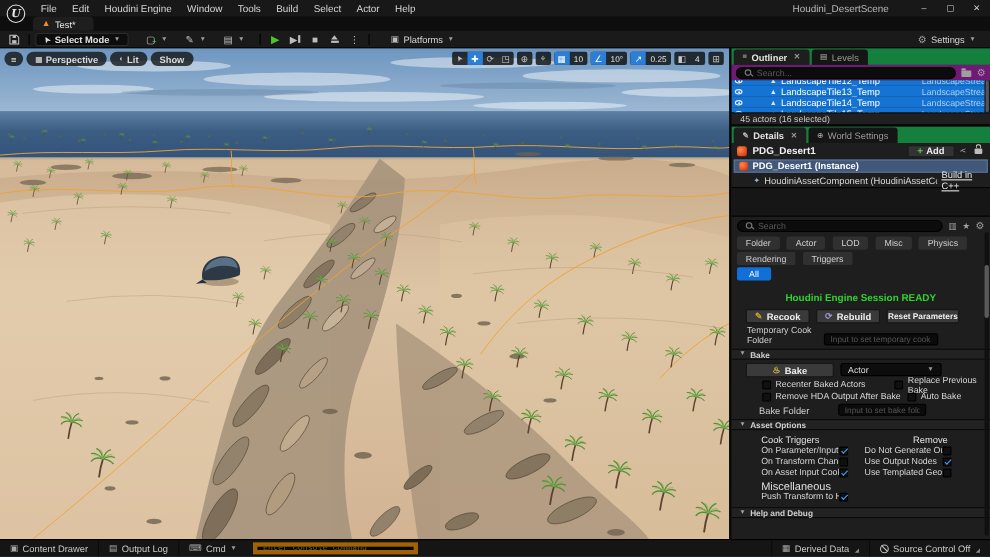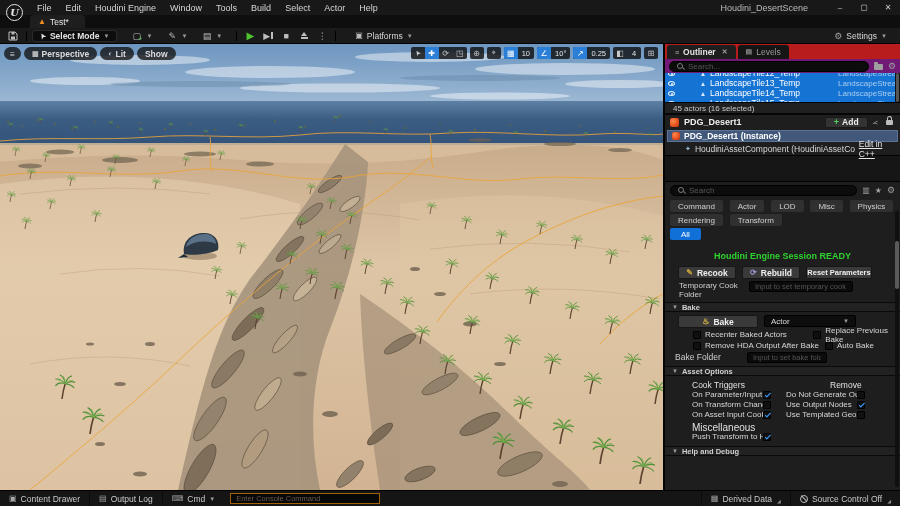--- a/index.html
+++ b/index.html
@@ -37,21 +37,21 @@
 .pill{background:rgba(18,18,18,.78);border-radius:7px;height:13px;display:flex;align-items:center;gap:3px;padding:0 8px;font-size:8.5px;font-weight:bold;color:#dcdcdc}
 .pill .pic{font-size:7px;color:#bdbdbd}
 .vp-tools{position:absolute;top:3px;right:5px;display:flex;gap:3px;z-index:3}
 .vt-grp{display:flex;background:rgba(12,12,12,.8);border-radius:2px;overflow:hidden}
 .vt{min-width:14px;height:12px;display:flex;align-items:center;justify-content:center;font-size:8px;color:#c9c9c9;padding:0 2px}
 .vt.active{background:#2b7fd6;color:#fff}
 .vt.val{font-size:7.5px;padding:0 4px;color:#e6e6e6}
 
 .divider-v{position:absolute;left:663px;top:44px;width:2px;bottom:16px;background:#050505}
 .rightcol{position:absolute;left:665px;top:44px;width:235px;bottom:16px;background:#131313;display:flex;flex-direction:column}
-.tabs{display:flex;background:#b91c1c;height:15px;align-items:flex-end;gap:2px;padding-left:2px}
+.tabs{display:flex;background:#15803d;height:15px;align-items:flex-end;gap:2px;padding-left:2px}
 .tabbtn{display:flex;align-items:center;gap:4px;height:14px;padding:0 8px;background:#1e1e1e;border-radius:3px 3px 0 0;font-size:8.5px;color:#e3e3e3;font-weight:bold}
 .tabbtn.inactive{background:#151515;color:#9a9a9a;font-weight:normal}
 .tabbtn .x{font-size:7px;color:#9a9a9a;margin-left:2px}
 .tabbtn .tic{font-size:7px;color:#b5b5b5}
 .searchrow{display:flex;align-items:center;gap:5px;padding:0 4px;height:14px;background:#701a75}
 .search{flex:1;display:flex;align-items:center;gap:5px;background:#0c0c0c;border:1px solid #000;border-radius:8px;height:11px;padding:0 7px}
 .search input{flex:1;background:transparent;border:none;outline:none;color:#ccc;font-size:8px;font-family:"Liberation Sans",sans-serif}
 .search input::placeholder{color:#585858}
 .i-search{position:relative;width:6px;height:6px;border:1.2px solid #7c7c7c;border-radius:50%;flex:none}
 .i-search::after{content:"";position:absolute;width:3.2px;height:1.2px;background:#7c7c7c;right:-3px;bottom:-1px;transform:rotate(45deg)}
@@ -96,42 +96,42 @@
 .d-search{display:flex;align-items:center;gap:5px;padding:0 5px;height:16px}
 .disp-ic{font-size:8px;color:#9f9f9f}
 .cats{padding:1px 3px 2px}
 .cat{display:inline-block;background:#303030;border-radius:2px;padding:1.5px 8px;font-size:8px;color:#d0d0d0;margin:1px 2px}
 .cat.all{background:#1070d8;color:#fff;padding:1.5px 11px}
 .session{margin-top:8px;text-align:center;font-size:9px;font-weight:bold;color:#2fd32f;height:12px}
 .sec{display:flex;align-items:center;gap:4px;background:#222;border-top:1px solid #0a0a0a;border-bottom:1px solid #0a0a0a;height:10px;padding:0 7px;font-size:7.5px;font-weight:bold;color:#cfcfcf;margin-top:3px}
 .sec .caret{font-size:6px}
 .btn{display:flex;align-items:center;justify-content:center;gap:4px;background:#3a3a3a;border:1px solid #161616;border-radius:2px;height:13px;font-size:8.5px;font-weight:bold;color:#efefef}
 .btnrow{display:flex;gap:6px;margin:3px 0 2px 13px}
-.lblrow{display:flex;align-items:flex-start;gap:6px;margin:2px 0;font-size:8.5px;color:#d0d0d0}
+.lblrow{display:flex;align-items:flex-end;gap:6px;margin:2px 0;font-size:8.5px;color:#d0d0d0}
 .inp{background:#0b0b0b;border:1px solid #000;border-radius:2px;height:11px;font-size:7.5px;color:#ccc;padding:0 5px;font-family:"Liberation Sans",sans-serif;outline:none}
 .inp::placeholder{color:#555}
 .dd{display:flex;align-items:center;justify-content:space-between;background:#0d0d0d;border:1px solid #000;border-radius:2px;height:12px;padding:0 6px;font-size:8px;color:#ddd}
 .cb{width:8px;height:8px;background:#101010;border:1px solid #000;border-radius:1px;position:relative;flex:none}
 .cb.checked::after{content:"";position:absolute;left:0.5px;top:1px;width:4.5px;height:2.2px;border-left:1.4px solid #3da0ff;border-bottom:1.4px solid #3da0ff;transform:rotate(-45deg)}
 .bkrow{display:flex;align-items:center;gap:4px;margin:2px 0 2px 28px;font-size:8px;color:#d6d6d6;height:9px}
 .bkrow .l1{width:116px;overflow:hidden;white-space:nowrap}
 .aohead{display:flex;margin:4px 0 1px 27px;font-size:8.5px;color:#e0e0e0;height:9px}
 .aohead .c1{width:138px}
 .aorow{display:flex;align-items:center;margin:1px 0 1px 27px;font-size:8px;color:#d6d6d6;height:9px}
 .aorow .l{width:71px;overflow:hidden;white-space:nowrap}
 .aorow .g{width:15px}
 .aorow .l2{width:71px;overflow:hidden;white-space:nowrap}
 .misc{margin:3px 0 1px 27px;font-size:10px;color:#e0e0e0;height:9px}
 .d-scroll{position:absolute;right:1px;top:96px;bottom:3px;width:4px;background:#101010;border-radius:2px}
 .d-scroll .thumb{position:absolute;left:0;width:4px;top:30px;height:48px;background:#5a5a5a;border-radius:2px}
 
 .statusbar{position:absolute;left:0;right:0;bottom:0;height:16px;background:#151515;border-top:1px solid #000;display:flex;align-items:center;font-size:8.5px;color:#c9c9c9}
 .sb-item{display:flex;align-items:center;gap:4px;padding:0 9px;height:100%;border-right:1px solid #0a0a0a}
 .sb-item .ic{font-size:8px;color:#a8a8a8}
-.console{width:150px;height:11px;background:#070707;border:1px solid #a16207;color:#9a8478;font-size:7.5px;padding:0 5px;margin-left:6px;font-family:Liberation Sans, sans-serif;outline:none}
+.console{width:150px;height:11px;background:#070707;border:4px solid #a16207;color:#9a8478;font-size:7.5px;padding:0 5px;margin-left:6px;font-family:Liberation Mono, monospace;outline:none}
 .console::placeholder{color:#6d5a50}
 .sb-right{margin-left:auto;display:flex;height:100%}
 .sb-item.rt{border-left:1px solid #0a0a0a;border-right:none}
 .corner{font-size:5px;color:#8a8a8a;align-self:flex-end;margin-bottom:2px;margin-left:1px}
 .slash-ic{width:8px;height:8px;border:1.2px solid #bdbdbd;border-radius:50%;position:relative}
 .slash-ic::after{content:"";position:absolute;left:-0.5px;top:2.8px;width:8px;height:1.2px;background:#bdbdbd;transform:rotate(45deg)}
 </style>
 </head>
 <body>
 
@@ -553,57 +553,68 @@
           <div class="thumb"></div>
         </div>
     </div>
     <div class="ol-status">
         <span>45 actors (16 selected)</span>
       </div>
 
     <div class="panel-gap"></div>
 
     <div class="details">
+      <div class="tabs">
+        <div class="tabbtn">
+          <span class="tic">✎</span>
+          <span>Details</span>
+          <span class="x">✕</span>
+        </div>
+        <div class="tabbtn inactive">
+          <span class="tic">⊕</span>
+          <span>World Settings</span>
+        </div>
+      </div>
       <div class="d-name">
         <span class="hbadge"></span>
         <span class="nm">PDG_Desert1</span>
         <div class="addbtn">
           <span class="plus">+</span>
           <span>Add</span>
         </div>
         <span class="nodeic">-&lt;</span>
         <span class="i-lock"></span>
       </div>
       <div class="inst-row">
         <span class="hbadge" style="width:8px;height:8px"></span>
         <span>PDG_Desert1 (Instance)</span>
       </div>
       <div class="comp-row">
         <span class="cic">✦</span>
         <span style="white-space:nowrap;overflow:hidden">HoudiniAssetComponent (HoudiniAssetComponent)</span>
-        <span class="cpp">Edit in C++</span>
+        <span class="cpp">Build in C++</span>
       </div>
       <div class="darkgap"></div>
       <div class="d-search">
         <div class="search">
           <span class="i-search"></span>
           <input placeholder="Search" style="">
         </div>
         <span class="disp-ic">▥</span>
         <span class="star">★</span>
         <span class="gear">⚙</span>
       </div>
       <div class="cats">
-        <span class="cat">Command</span>
+        <span class="cat">Folder</span>
         <span class="cat">Actor</span>
         <span class="cat">LOD</span>
         <span class="cat">Misc</span>
         <span class="cat">Physics</span>
         <span class="cat">Rendering</span>
-        <span class="cat">Transform</span>
+        <span class="cat">Triggers</span>
         <br>
         <span class="cat all">All</span>
       </div>
       <div class="session">Houdini Engine Session READY</div>
 
       <div class="btnrow">
         <div class="btn" style="width:58px">
             <span style="color:#c9a23a;font-size:8px">✎</span>
             <span>Recook</span>
           </div>
@@ -639,21 +650,21 @@
         <span class="l1">Recenter Baked Actors</span>
         <span class="cb"></span>
         <span>Replace Previous Bake</span>
       </div>
       <div class="bkrow">
         <span class="cb"></span>
         <span class="l1">Remove HDA Output After Bake</span>
         <span class="cb"></span>
         <span>Auto Bake</span>
       </div>
-      <div class="lblrow" style="margin-left:10px">
+      <div class="lblrow" style="margin-left:25px">
         <span style="width:66px">Bake Folder</span>
         <input class="inp" style="width: 80px;" placeholder="Input to set bake folder">
       </div>
 
       <div class="sec">
           <span class="caret">▼</span>
           <span>Asset Options</span>
         </div>
       <div class="aohead">
         <span class="c1">Cook Triggers</span>

